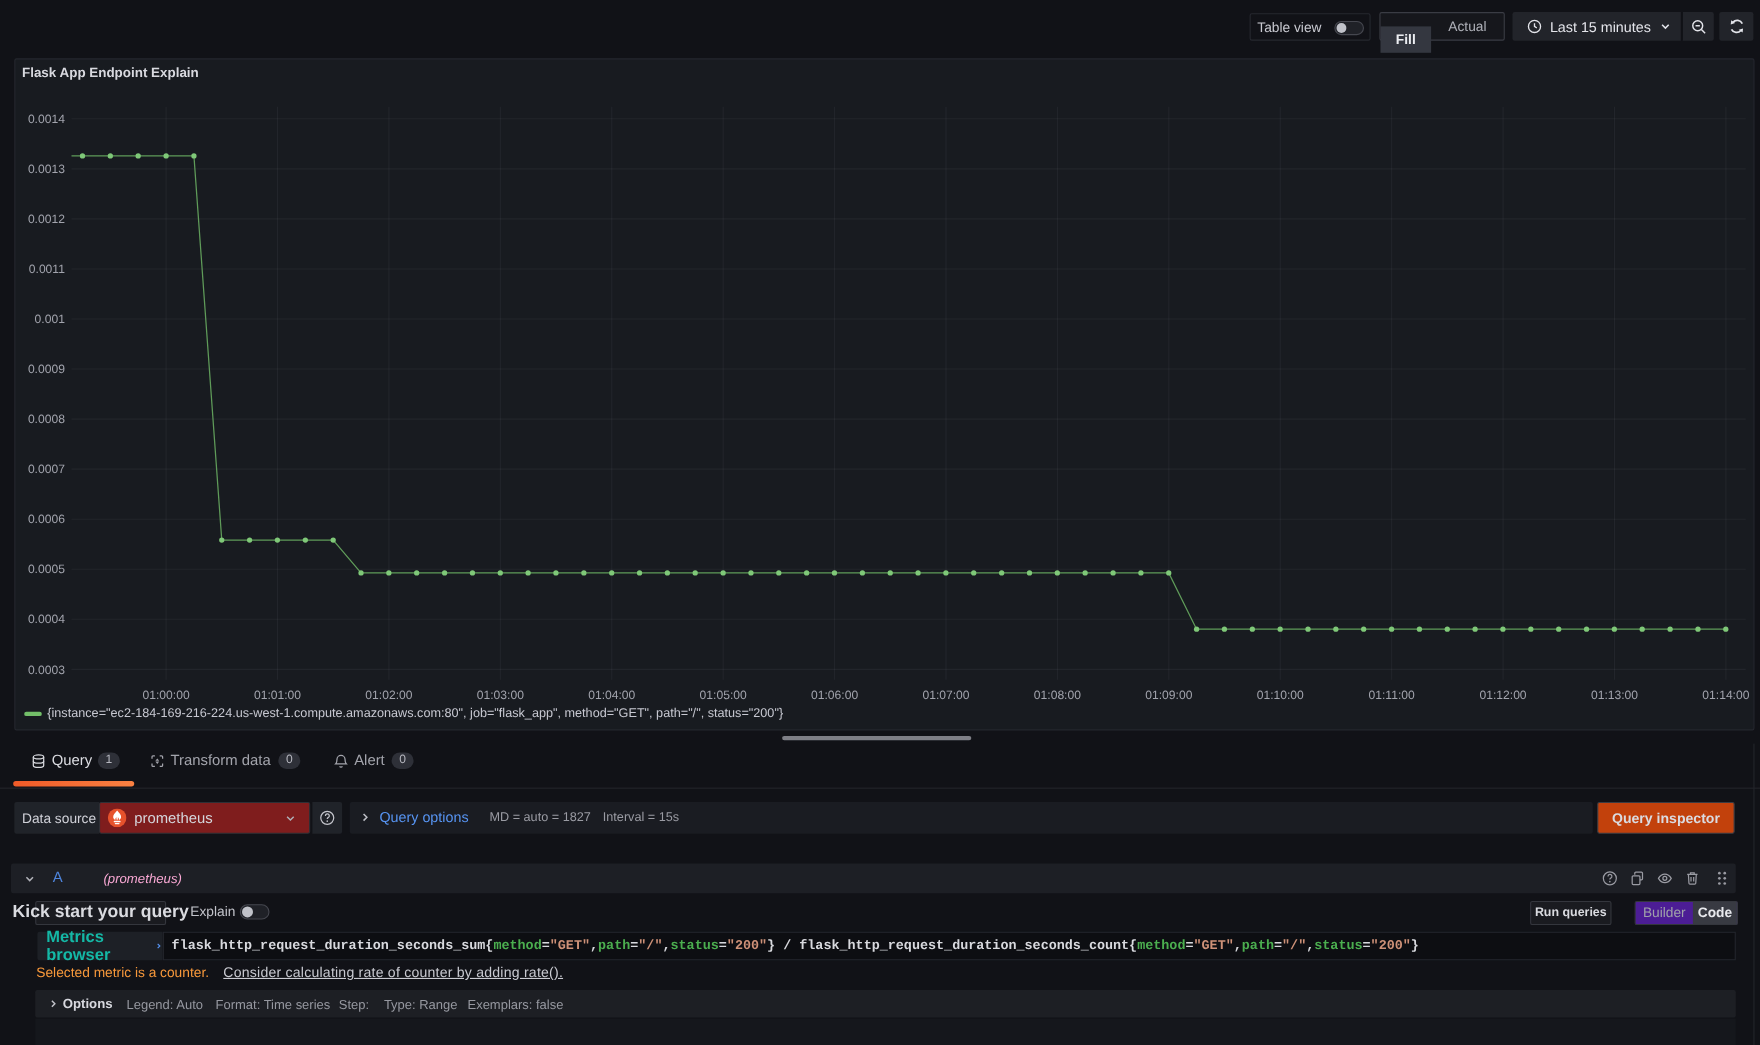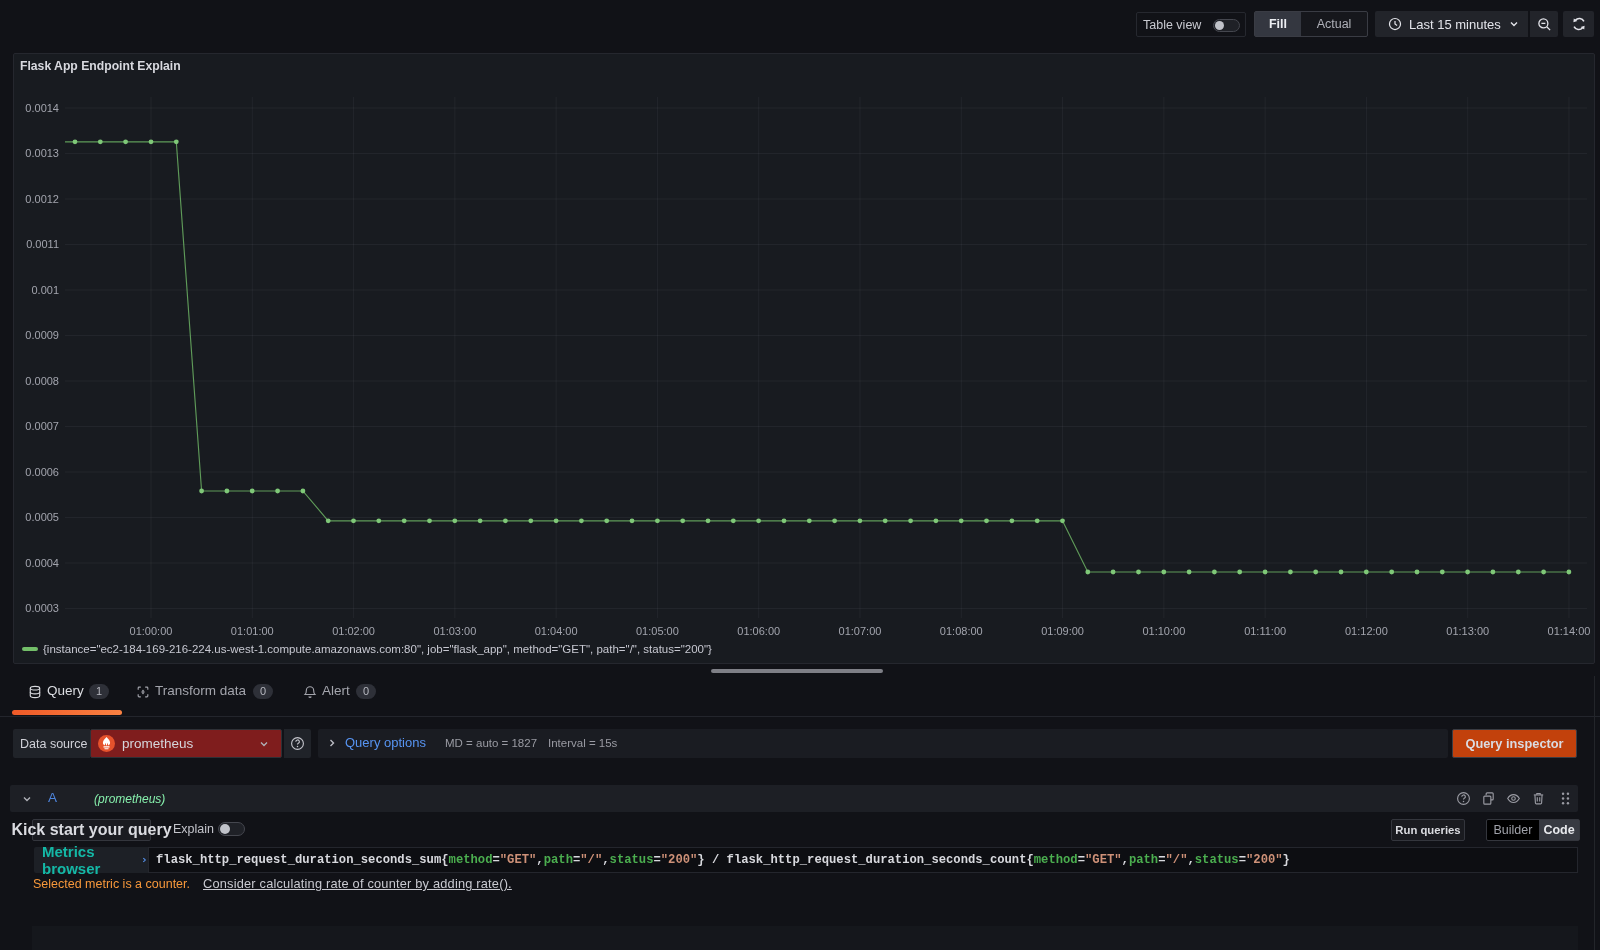--- a/index.html
+++ b/index.html
@@ -15,21 +15,21 @@
 <div class="abs" id="topbar" style="left:0;top:0;width:1600px;height:50px;">
 
   <div class="abs" style="left:1136px;top:12px;width:110px;height:25px;border:1px solid #26282f;border-radius:2px;display:flex;align-items:center;">
     <span style="margin-left:6px;font-size:12.5px;color:#c9cad1;">Table view</span>
     <span class="abs" style="left:76px;top:6px;width:27px;height:13px;border-radius:7px;background:#1f2127;border:1px solid #45474f;">
       <span class="abs" style="left:1px;top:1px;width:9px;height:9px;border-radius:50%;background:#c0c2c9;"></span>
     </span>
   </div>
 
   <div class="abs" style="left:1254px;top:11px;width:114px;height:26px;border:1px solid #3a3c44;border-radius:2px;display:flex;background:#16171c;">
-    <div style="width:46px;height:24px;background:#343740;display:flex;align-items:center;justify-content:center;font-size:12.5px;font-weight:700;color:#eceef2;">Fill</div>
+    <div style="width:46px;height:24px;background:#343740;display:flex;align-items:center;justify-content:center;font-size:12.5px;font-weight:700;color:#eceef2;margin-top:12px;">Fill</div>
     <div style="flex:1;height:24px;display:flex;align-items:center;justify-content:center;font-size:12.5px;font-weight:500;color:#aeb0b8;">Actual</div>
   </div>
 
   <div class="abs" style="left:1375px;top:11px;width:153px;height:26px;background:#22242a;border-radius:2px 0 0 2px;display:flex;align-items:center;">
     <svg class="ico" style="margin-left:13px" width="14" height="14" viewBox="0 0 16 16" fill="none" stroke="#e3e4ea" stroke-width="1.4">
       <circle cx="8" cy="8" r="6.3"></circle>
         <path d="M8 4.6 V8 L10.4 9.6"></path>
     </svg>
     <span style="margin-left:7px;font-size:13px;font-weight:500;color:#e3e4ea;">Last 15 minutes</span>
     <svg class="ico" style="margin-left:8px" width="10" height="10" viewBox="0 0 10 10" fill="none" stroke="#e3e4ea" stroke-width="1.4">
@@ -251,21 +251,21 @@
   </div>
 </div>
 
 <div class="abs" id="qeditor" style="left:0;top:784px;width:1600px;height:166px;">
 
   <div class="abs" style="left:10px;top:1px;width:1568px;height:27px;background:#1d1f25;border-radius:2px;">
     <svg class="ico abs" style="left:12px;top:9px;" width="10" height="10" viewBox="0 0 10 10" fill="none" stroke="#b0b1b8" stroke-width="1.4">
         <path d="M2 3.5 L5 6.5 L8 3.5"></path>
       </svg>
     <span class="abs" style="left:38px;top:5px;font-size:13.5px;font-weight:500;color:#4e85dd;">A</span>
-    <span class="abs" style="left:84px;top:7px;font-size:12px;font-style:italic;color:#86efac;">(prometheus)</span>
+    <span class="abs" style="left:84px;top:7px;font-size:12px;font-style:italic;color:#f9a8d4;">(prometheus)</span>
 
     <svg class="ico abs" style="left:1446px;top:6px;" width="15" height="15" viewBox="0 0 16 16" fill="none" stroke="#9a9ba3" stroke-width="1.2">
       <circle cx="8" cy="8" r="6.3"></circle>
         <path d="M6.2 6.1 a1.9 1.9 0 1 1 2.7 1.7 c-.6.3-.9.6-.9 1.2"></path>
         <circle cx="8" cy="11.2" r=".8" fill="#9a9ba3" stroke="none"></circle>
     </svg>
     <svg class="ico abs" style="left:1471px;top:6px;" width="15" height="15" viewBox="0 0 16 16" fill="none" stroke="#9a9ba3" stroke-width="1.2">
       <path d="M5.5 4.5 V3 a1 1 0 0 1 1 -1 H12 a1 1 0 0 1 1 1 v5.5 a1 1 0 0 1 -1 1 h-1.5"></path>
       <rect x="3" y="5.5" width="7.5" height="8.5" rx="1"></rect>
     </svg>
@@ -292,36 +292,47 @@
   <div class="abs" style="left:32px;top:35px;width:119px;height:22px;border:1px solid #34363d;border-radius:2px;background:rgba(204,204,220,0.05);display:flex;align-items:center;justify-content:center;">
     <span style="font-size:16px;font-weight:700;color:#dadbe0;white-space:nowrap;">Kick start your query</span>
   </div>
   <span class="abs" style="left:173px;top:38px;font-size:12.5px;color:#c3c4cb;">Explain</span>
   <span class="abs" style="left:218px;top:38px;width:27px;height:14px;border-radius:7px;background:#1f2127;border:1px solid #45474f;">
     <span class="abs" style="left:1px;top:1px;width:10px;height:10px;border-radius:50%;background:#c0c2c9;"></span>
   </span>
   <div class="abs" style="left:1391px;top:35px;width:74px;height:22px;border:1px solid #34363d;border-radius:2px;background:rgba(204,204,220,0.05);display:flex;align-items:center;justify-content:center;">
     <span style="font-size:11.3px;font-weight:700;color:#dadbe0;white-space:nowrap;">Run queries</span>
   </div>
-  <div class="abs" style="left:1486px;top:35px;width:94px;height:22px;border:1px solid #34363d;border-radius:2px;display:flex;background:#000000;">
+  <div class="abs" style="left:1486px;top:35px;width:94px;height:22px;border:1px solid #34363d;border-radius:2px;display:flex;background:#4c1d95;">
     <div style="width:52px;display:flex;align-items:center;justify-content:center;font-size:12.5px;font-weight:500;color:#9fa1a9;">Builder</div>
     <div style="flex:1;background:#383a42;display:flex;align-items:center;justify-content:center;font-size:12.5px;font-weight:700;color:#e8e9ed;">Code</div>
   </div>
 
   <div class="abs" style="left:34px;top:63px;width:114px;height:26px;background:#1d2026;border-radius:2px 0 0 2px;display:flex;align-items:center;">
     <span style="margin-left:8px;font-size:15px;font-weight:700;color:#14b8a6;">Metrics browser</span>
     <svg class="ico" style="margin-left:4px" width="8" height="8" viewBox="0 0 10 10" fill="none" stroke="#5794f2" stroke-width="1.6">
         <path d="M3.5 2 L6.5 5 L3.5 8"></path>
       </svg>
   </div>
   <div class="abs" style="left:148px;top:63px;width:1430px;height:26px;background:#0d0e12;border:1px solid #24262d;display:flex;align-items:center;">
     <span style="margin-left:7px;font-family:'Liberation Mono',monospace;font-size:12.2px;font-weight:700;color:#d8d9de;white-space:pre;">flask_http_request_duration_seconds_sum{<i class="k">method</i>=<i class="v">"GET"</i>,<i class="k">path</i>=<i class="v">"/"</i>,<i class="k">status</i>=<i class="v">"200"</i>} / flask_http_request_duration_seconds_count{<i class="k">method</i>=<i class="v">"GET"</i>,<i class="k">path</i>=<i class="v">"/"</i>,<i class="k">status</i>=<i class="v">"200"</i>}</span>
   </div>
 
   <span class="abs" style="left:33px;top:93px;font-size:12.5px;color:#f7983b;">Selected metric is a counter.</span>
   <span class="abs" style="left:203px;top:92px;font-size:12.8px;letter-spacing:.2px;color:#c9cad1;text-decoration:underline;">Consider calculating rate of counter by adding rate().</span>
 
+  <div class="abs" style="left:32px;top:116px;width:1546px;height:25px;background:#1d1f24;border-radius:2px;">
+    <svg class="ico abs" style="left:12px;top:8px;" width="9" height="9" viewBox="0 0 10 10" fill="none" stroke="#c2c3ca" stroke-width="1.5">
+        <path d="M3.5 2 L6.5 5 L3.5 8"></path>
+      </svg>
+    <span class="abs" style="left:25px;top:5px;font-size:12px;font-weight:700;color:#d8d9df;">Options</span>
+    <span class="abs" style="left:83px;top:6px;font-size:11.8px;color:#9698a0;">Legend: Auto</span>
+    <span class="abs" style="left:164px;top:6px;font-size:11.8px;color:#9698a0;">Format: Time series</span>
+    <span class="abs" style="left:276px;top:6px;font-size:11.8px;color:#9698a0;">Step:</span>
+    <span class="abs" style="left:317px;top:6px;font-size:11.8px;color:#9698a0;">Type: Range</span>
+    <span class="abs" style="left:393px;top:6px;font-size:11.8px;color:#9698a0;">Exemplars: false</span>
+  </div>
   <div class="abs" style="left:32px;top:142px;width:1546px;height:24px;background:#15171c;"></div>
 </div>
 <style>
   i.k { font-style:normal; color:#4bae4f; }
   i.v { font-style:normal; color:#ce9178; }
 </style>
 
 </body></html>

